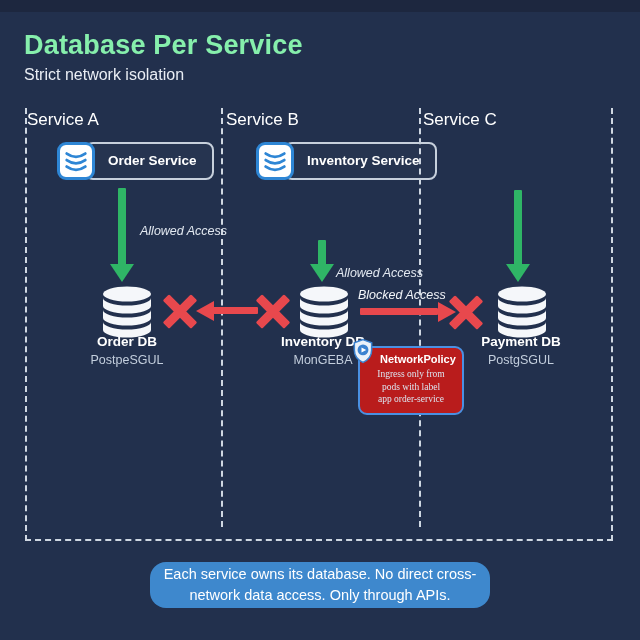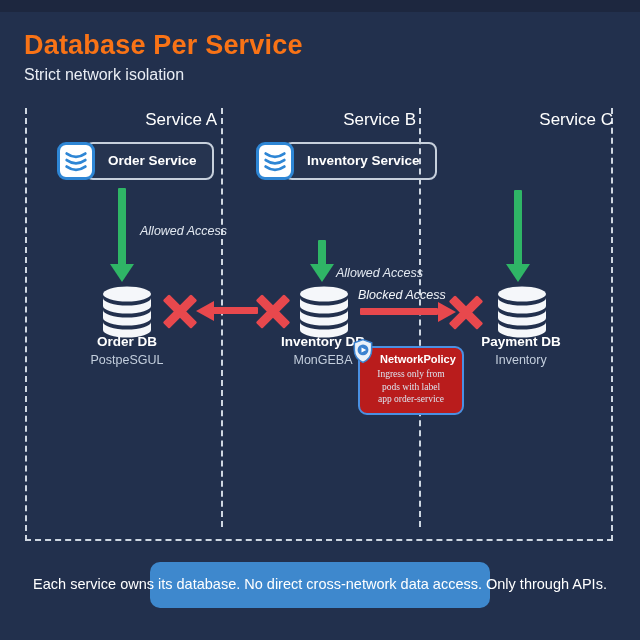--- a/index.html
+++ b/index.html
@@ -4,31 +4,31 @@
 <style>
   html,body{margin:0;padding:0;background:#0e1526;}
   .stage{
     position:relative;width:640px;height:640px;overflow:hidden;
     background:#22304d;
     font-family:"Liberation Sans","DejaVu Sans",sans-serif;
     -webkit-font-smoothing:antialiased;
   }
   .topstrip{position:absolute;left:0;top:0;width:640px;height:12px;background:#1b2439;opacity:.7;}
 
-  .title{position:absolute;left:24px;top:30px;font-size:27px;font-weight:bold;color:#f97316;letter-spacing:.2px;}
+  .title{position:absolute;left:24px;top:30px;font-size:27px;font-weight:bold;color:#86efac;letter-spacing:.2px;}
   .subtitle{position:absolute;left:24px;top:66px;font-size:16px;color:#e9edf4;}
 
   
   .frame{position:absolute;left:25px;top:108px;width:588px;height:433px;
     border-left:2px dashed #cfd7e2;border-right:2px dashed #cfd7e2;border-bottom:2px dashed #cfd7e2;box-sizing:border-box;}
   .divider{position:absolute;top:108px;height:419px;width:0;border-left:2px dashed #cfd7e2;}
   .divider.d1{left:221px;}
   .divider.d2{left:419px;}
 
-  .col-header{position:absolute;top:110px;width:190px;text-align:right;color:#ffffff;font-size:17px;}
+  .col-header{position:absolute;top:110px;width:190px;text-align:left;color:#ffffff;font-size:17px;}
 
   
   .svc{position:absolute;top:142px;display:flex;align-items:center;}
   .svc-icon{width:38px;height:38px;background:#ffffff;border:3px solid #2e86d5;border-radius:9px;
     box-sizing:border-box;display:flex;align-items:center;justify-content:center;z-index:2;flex:0 0 auto;}
   .svc-pill{height:38px;line-height:34px;border:2px solid #c7d0dc;border-radius:8px;margin-left:-10px;
     padding:0 15px 0 21px;color:#ffffff;font-weight:bold;font-size:13.5px;box-sizing:border-box;
     background:rgba(255,255,255,0.02);white-space:nowrap;}
 
   
@@ -51,22 +51,22 @@
   .db-title{font-size:13.5px;font-weight:bold;color:#ffffff;margin-bottom:4px;}
   .db-sub{font-size:12.5px;color:#c3cedd;}
 
   
   .callout{position:absolute;left:358px;top:346px;width:106px;box-sizing:border-box;
     background:#b91c1c;border:2px solid #4a90e2;border-radius:9px;padding:5px 5px 7px;z-index:5;}
   .callout-title{font-size:11px;font-weight:bold;color:#ffffff;padding-left:15px;margin-bottom:3px;white-space:nowrap;}
   .callout-line{font-size:9.5px;color:#dce4ef;text-align:center;line-height:1.32;white-space:nowrap;font-family:Liberation Serif, serif;}
   .shield{position:absolute;left:-10px;top:-10px;width:26px;height:26px;}
 
-  .banner{position:absolute;left:150px;top:562px;width:340px;height:46px;background:#3e88cd;border-radius:10px;
-    display:flex;flex-direction:row;align-items:center;justify-content:center;z-index:5;}
+  .banner{position:absolute;left:150px;top:562px;width:340px;height:46px;background:#3e88cd;border-radius:16px;
+    display:flex;flex-direction:column;align-items:center;justify-content:center;z-index:5;}
   .banner-line{font-size:14.5px;color:#ffffff;line-height:1.45;white-space:nowrap;}
 </style>
 </head>
 <body>
 
 <div class="stage">
   <div class="topstrip"></div>
 
   <div class="title">Database Per Service</div>
   <div class="subtitle">Strict network isolation</div>
@@ -152,21 +152,21 @@
   <div class="dbl" style="left:57px">
     <div class="db-title">Order DB</div>
     <div class="db-sub">PostpeSGUL</div>
   </div>
   <div class="dbl" style="left:253px">
     <div class="db-title">Inventory DB</div>
     <div class="db-sub">MonGEBA</div>
   </div>
   <div class="dbl" style="left:451px">
     <div class="db-title">Payment DB</div>
-    <div class="db-sub">Inventory</div>
+    <div class="db-sub">PostgSGUL</div>
   </div>
 
   <div class="callout">
     <svg class="shield" viewBox="0 0 24 24">
       <path d="M12 1.5 L20 4.5 V11 C20 16.5 16.8 20.2 12 22.5 C7.2 20.2 4 16.5 4 11 V4.5 Z" fill="#eaf1f9" stroke="#3b82d0" stroke-width="1.4"></path>
       <circle cx="12" cy="11" r="5" fill="#3b82d0"></circle>
       <path d="M10.6 8.7 L15 11 L10.6 13.3 Z" fill="#ffffff"></path>
     </svg>
     <div class="callout-title">NetworkPolicy</div>
     <div class="callout-line">Ingress only from</div>

